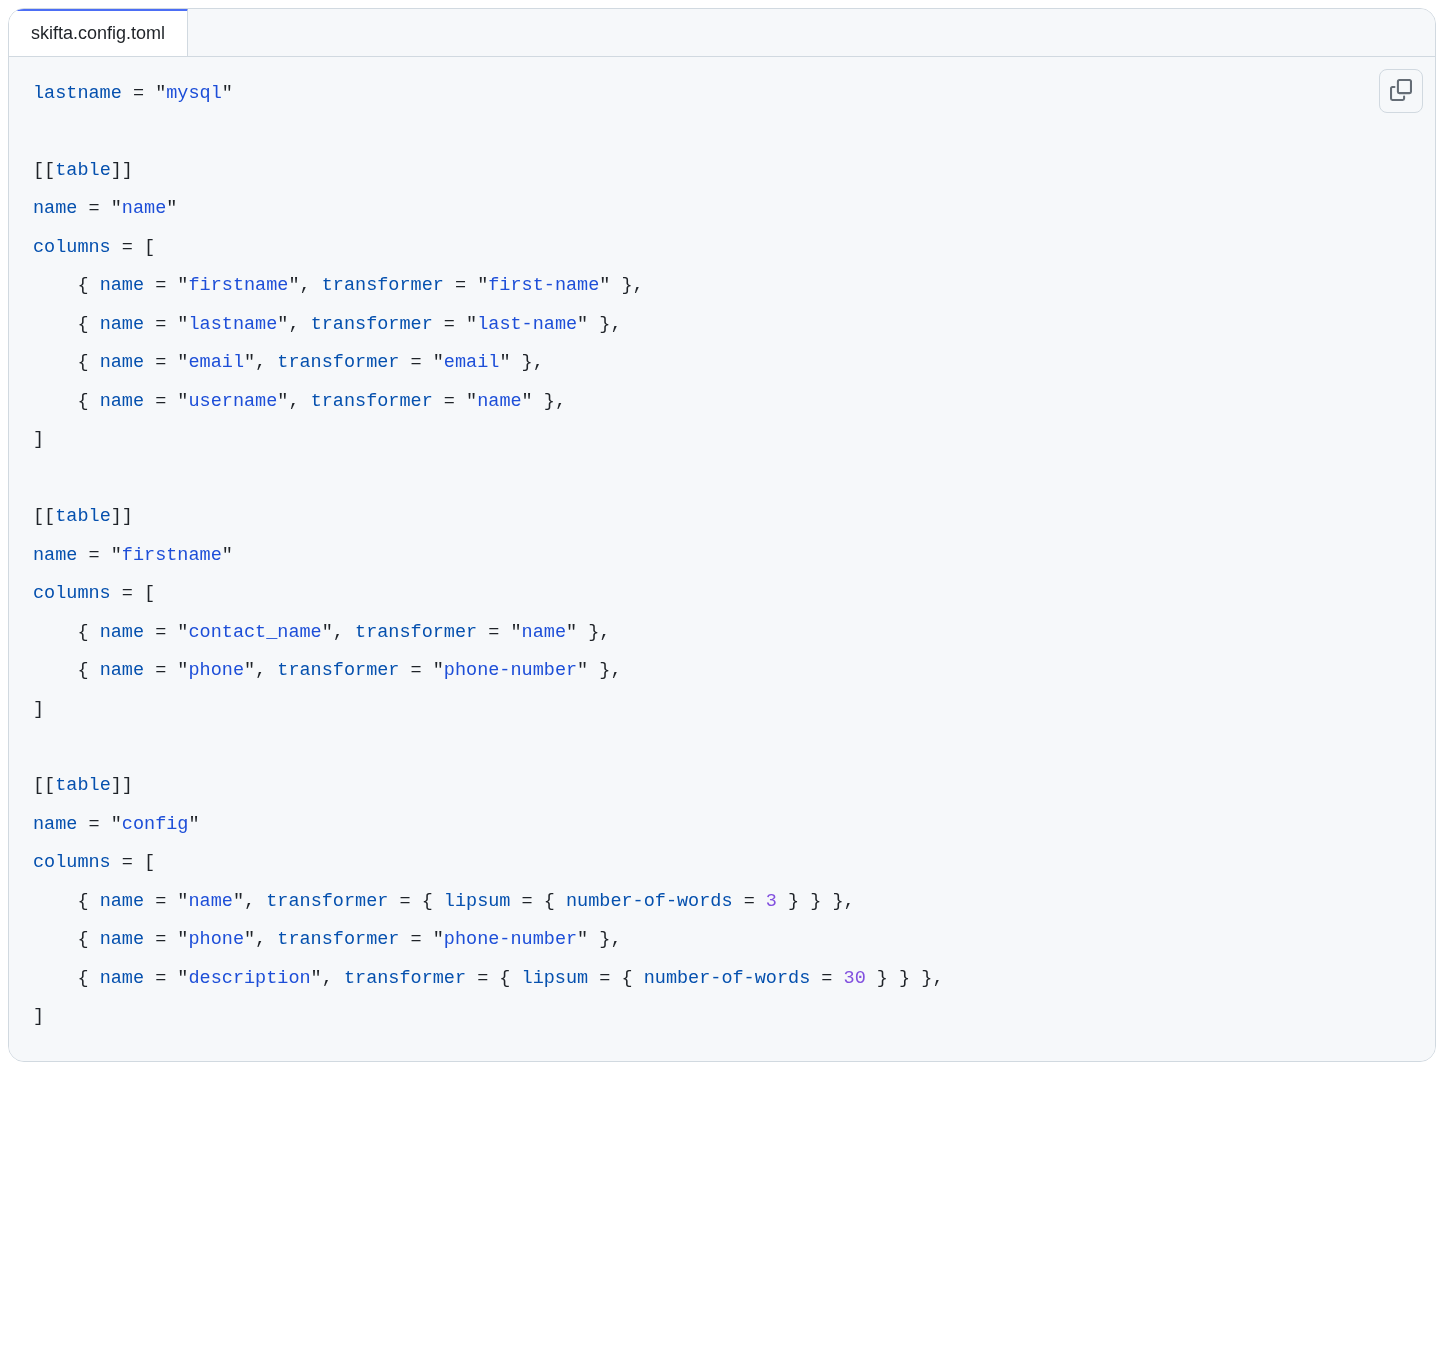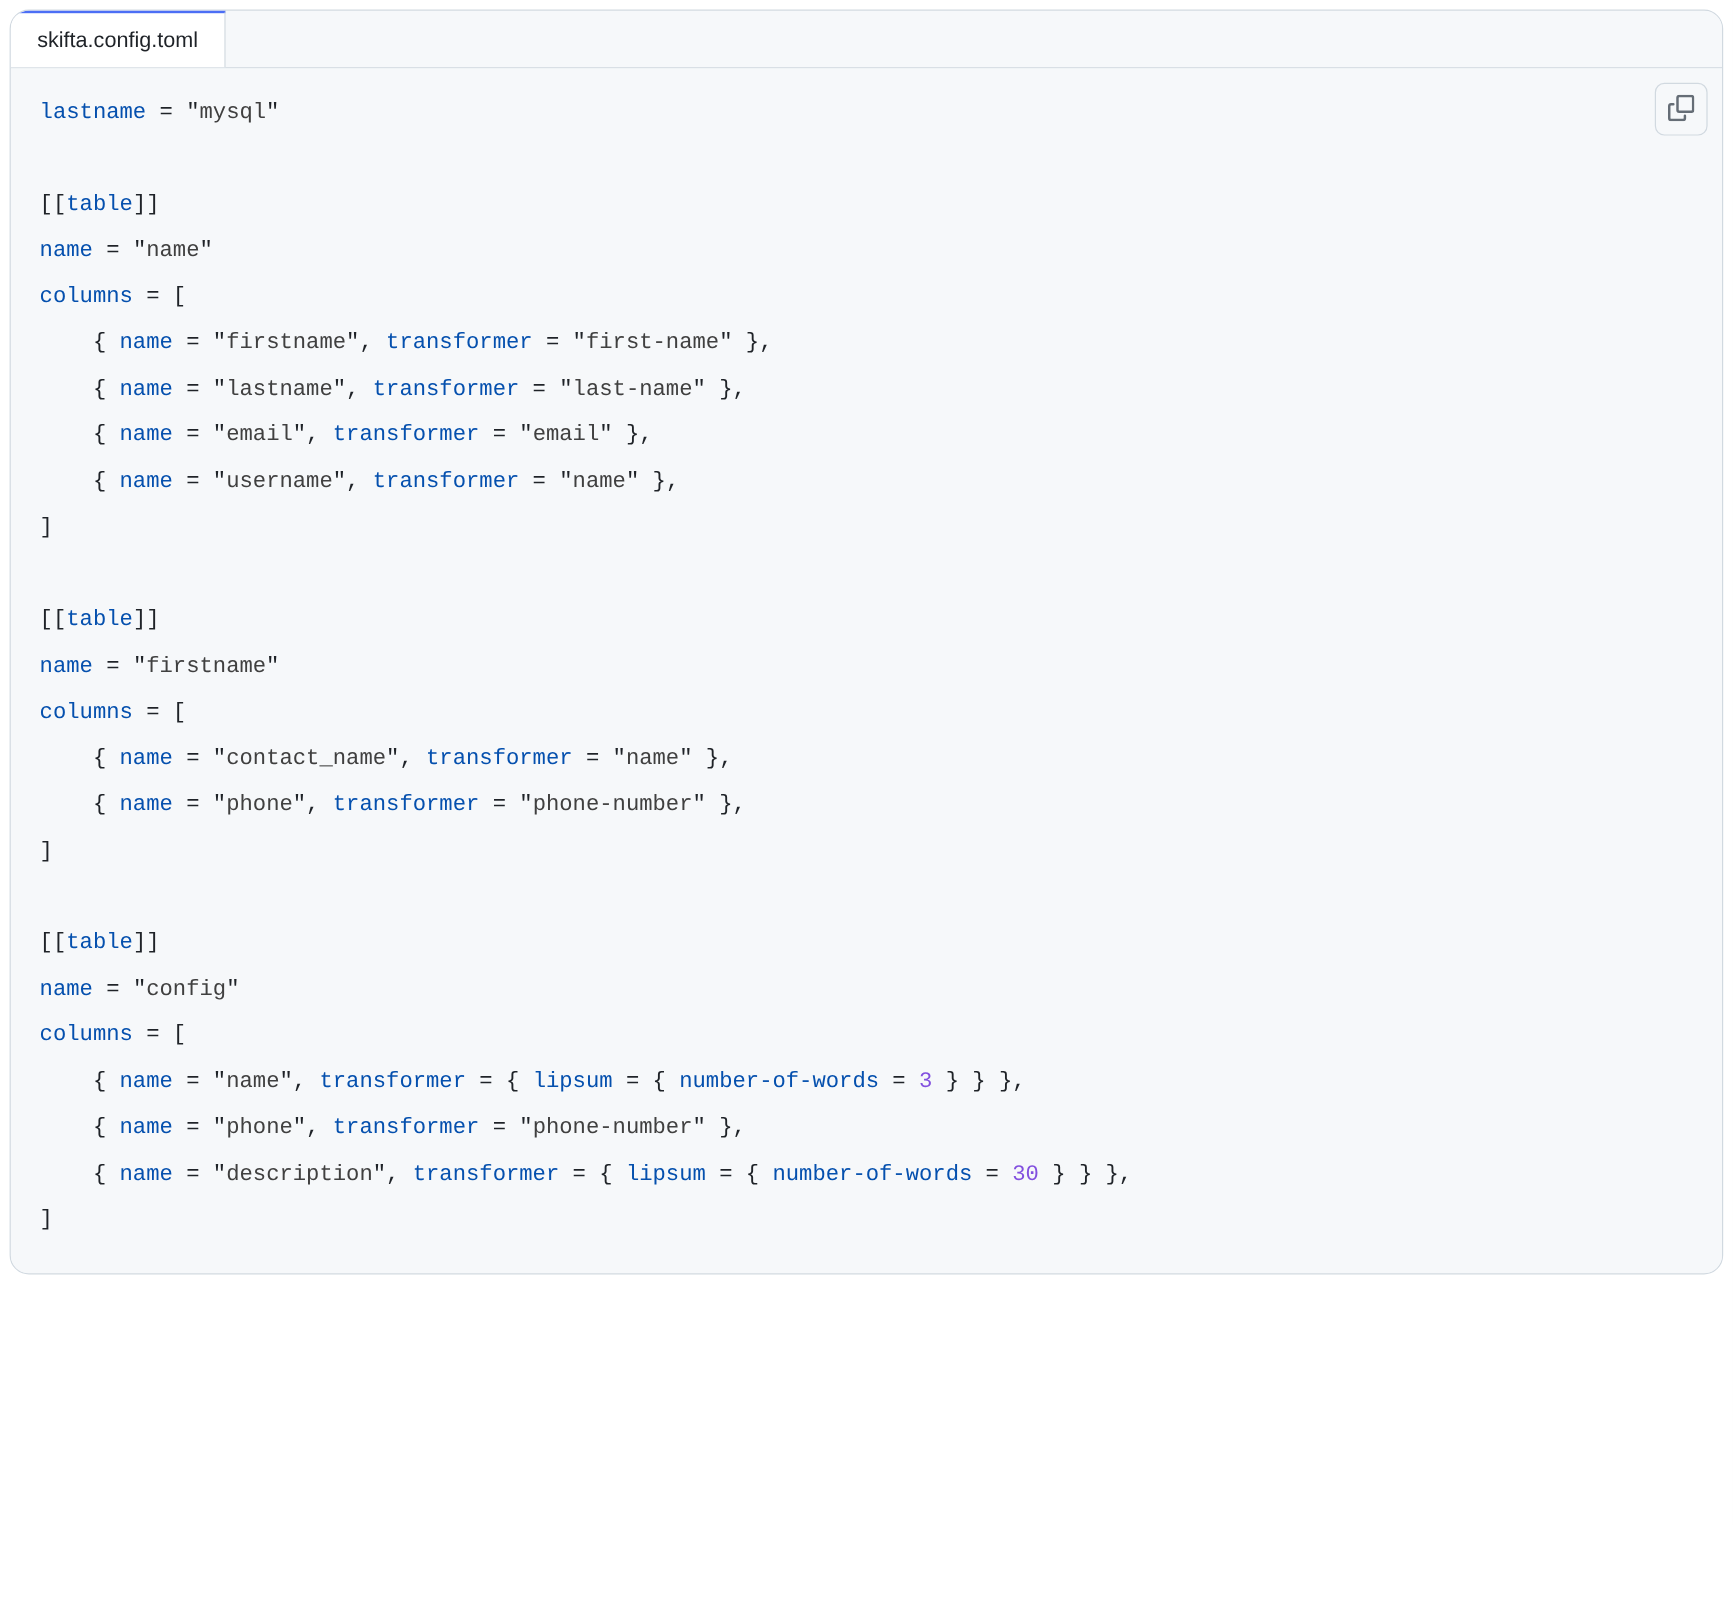--- a/index.html
+++ b/index.html
@@ -59,21 +59,21 @@
       height: 22px;
     }
     pre {
       font-family: ui-monospace, SFMono-Regular, "SF Mono", Menlo, Consolas, "Liberation Mono", monospace;
       font-size: 18.5px;
       line-height: 2.08;
       white-space: pre;
       color: #1f2328;
     }
     .tok-key { color: #0550ae; }
-    .tok-str { color: #404040; }
+    .tok-str { color: #1d4ed8; }
     .tok-punc { color: #1f2328; }
     .tok-num { color: #8250df; }
   </style>
 </head>
 <body>
 
 <div class="container">
   <div class="tab-bar">
     <div class="tab">
       <span>skifta.config.toml</span>

